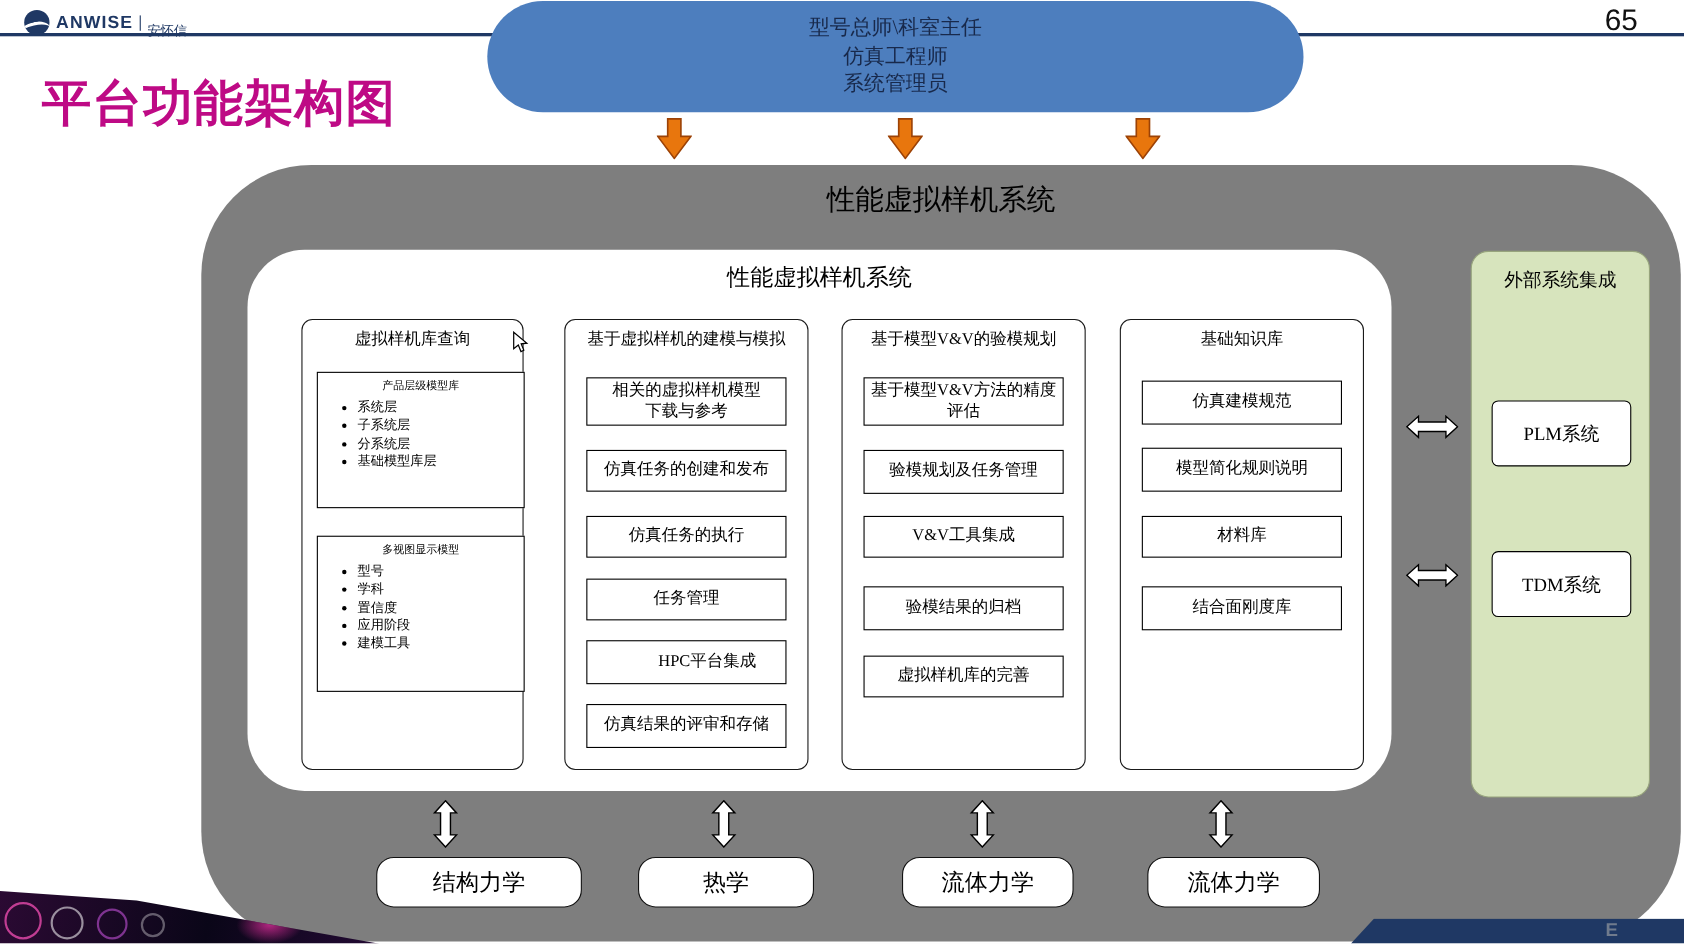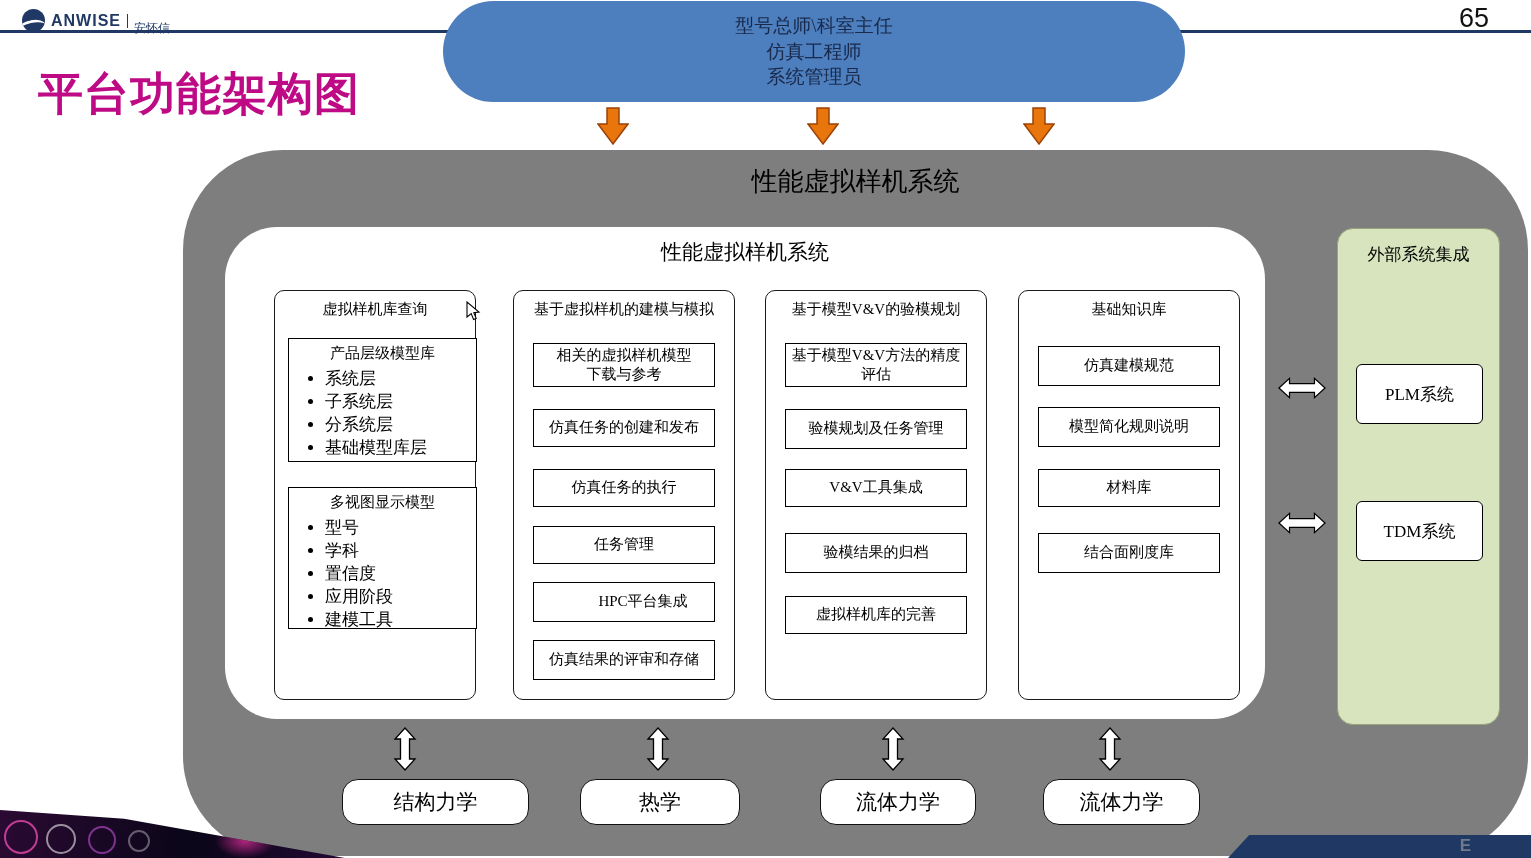--- a/index.html
+++ b/index.html
@@ -31,23 +31,23 @@
 
   
   .white-panel { position:absolute; left:42px; top:77px; width:1040px; height:492px; background:#fff; border-radius:52px; }
   .white-title { position:absolute; top:11px; left:0; width:100%; text-align:center; font-size:21px; }
 
   
   .col { position:absolute; top:63px; width:222px; height:410px; background:#fff; border:1.6px solid #1a1a1a; border-radius:10px; }
   .col-title { text-align:center; margin-top:9px; font-size:15px; line-height:1.2; padding:0 4px; }
   .ibox { position:absolute; left:19px; width:182px; background:#fff; border:1.2px solid #000; display:flex; align-items:center; justify-content:center; text-align:center; font-size:15px; line-height:1.28; white-space:pre-line; padding:2px 4px; }
   .group { position:absolute; left:13px; width:189px; background:#fff; border:1.2px solid #000; padding-top:5px; }
-  .group-title { text-align:center; font-size:15px; }
+  .group-title { text-align:center; font-size:10px; }
   .group ul { margin:4px 0 0 36px; padding:0; }
-  .group li { font-size:17px; line-height:1.36; }
+  .group li { font-size:12px; line-height:1.36; }
 
   
   .green { position:absolute; left:1154px; top:78px; width:163px; height:497px; background:#D7E4BD; border-radius:16px; border:1px solid #97a47d; }
   .green-title { position:absolute; top:14px; left:0; width:100%; text-align:center; font-size:17px; }
   .sysbox { position:absolute; left:18px; width:127px; height:60px; background:#fff; border:1.2px solid #000; border-radius:6px; display:flex; align-items:center; justify-content:center; font-size:17px; }
 
   .h-arrow { position:absolute; width:48px; height:22px; }
   .v-arrow { position:absolute; width:24px; height:44px; }
 
   .discipline { position:absolute; top:779px; height:46px; background:#fff; border:1.6px solid #111; border-radius:16px; display:flex; align-items:center; justify-content:center; font-size:21px; }

